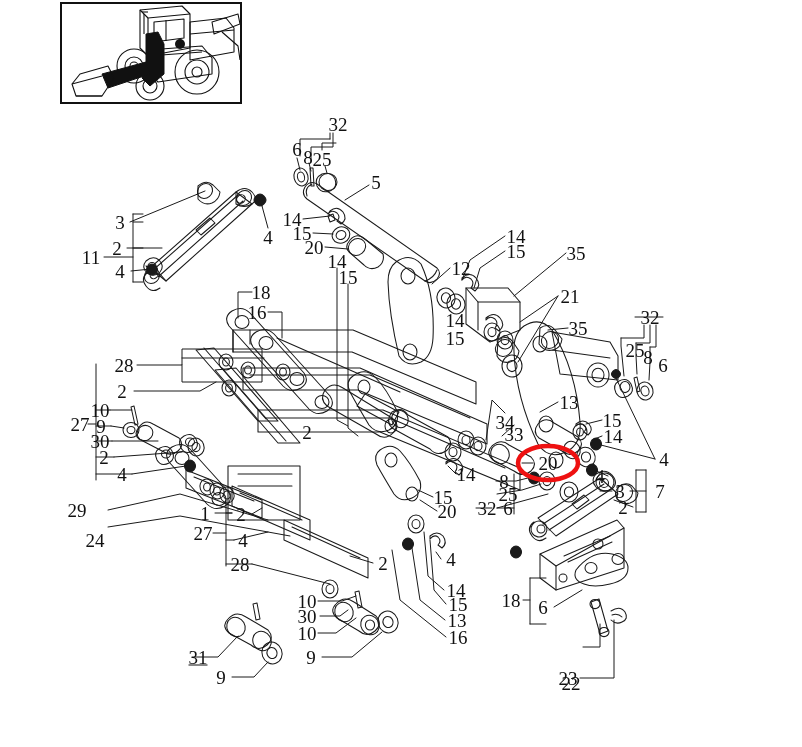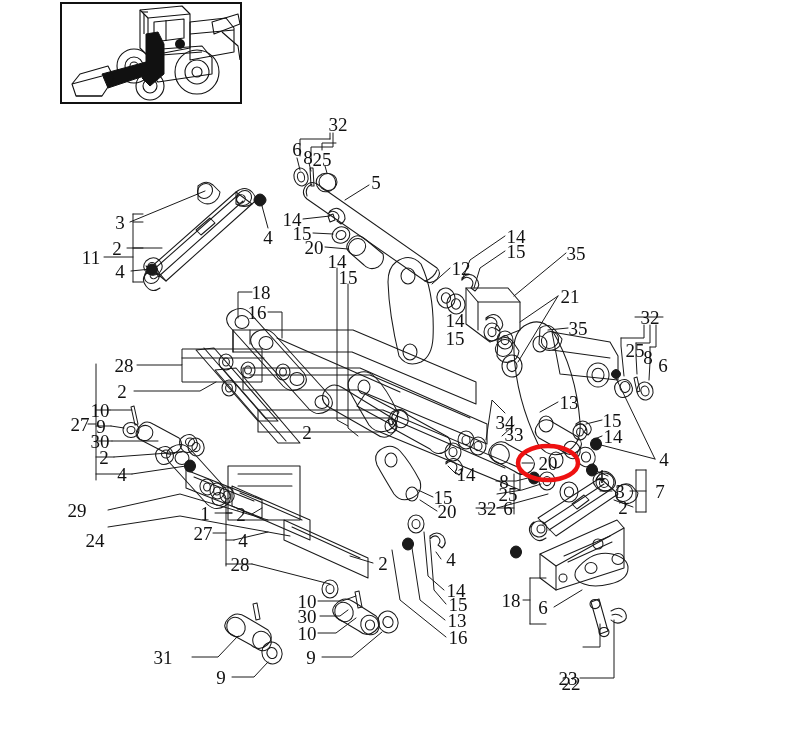--- a/index.html
+++ b/index.html
@@ -565,21 +565,21 @@
       <div class="lbl" style="left: 307px; top: 601px;">10</div>
       <div class="lbl" style="left: 458px; top: 604px;">15</div>
       <div class="lbl" style="left: 307px; top: 616px;">30</div>
       <div class="lbl" style="left: 511px; top: 600px;">18</div>
       <div class="lbl" style="left: 543px; top: 607px;">6</div>
       <div class="lbl" style="left: 457px; top: 620px;">13</div>
       <div class="lbl" style="left: 307px; top: 633px;">10</div>
       <div class="lbl" style="left: 458px; top: 637px;">16</div>
       <div class="lbl" style="left: 311px; top: 657px;">9</div>
       <div class="lbl" style="left: 571px; top: 683px;">22</div>
-      <div class="lbl" style="left: 163px; top: 657px;">31</div>
+      <div class="lbl" style="left: 198px; top: 657px; text-decoration: underline;">31</div>
       <div class="lbl" style="left: 221px; top: 677px;">9</div>
       <div class="lbl" style="left: 568px; top: 678px;">23</div>
     </div>
 
 <svg width="802" height="747" style="position: absolute; left: 0px; top: 0px; pointer-events: none;">
       <ellipse cx="548" cy="463" rx="30" ry="17" fill="none" stroke="#ee1111" stroke-width="4.5"></ellipse>
     </svg>
   </div>
 
 </body></html>

